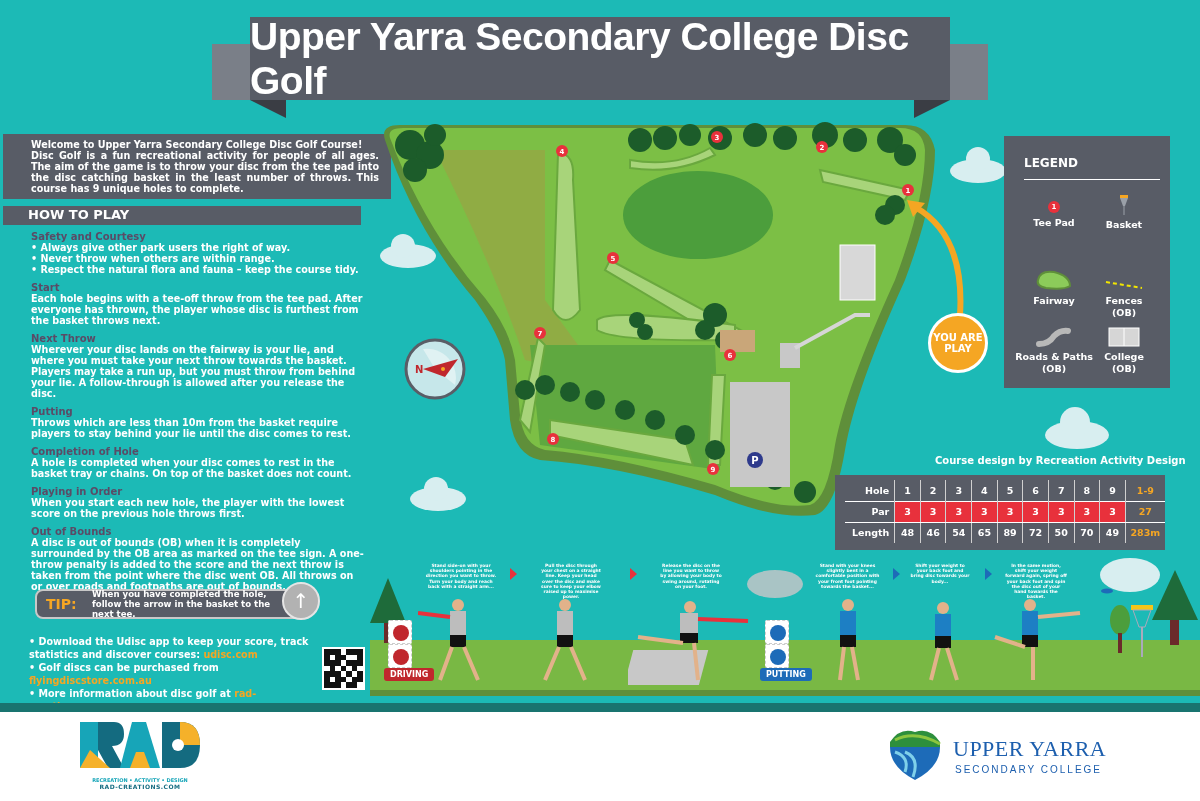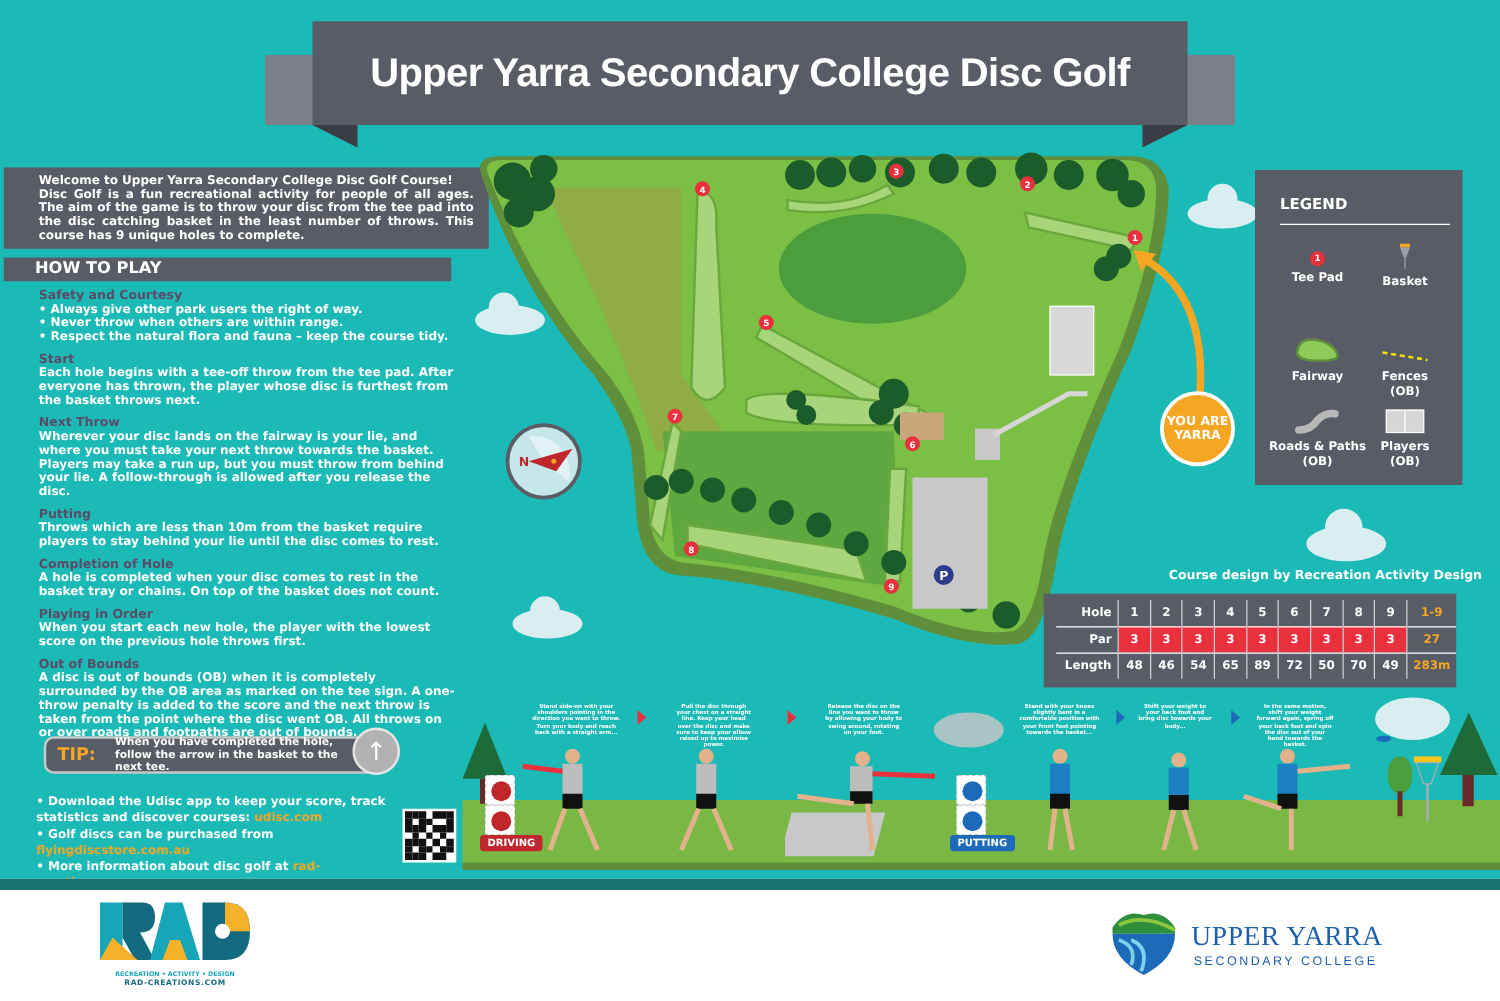--- a/index.html
+++ b/index.html
@@ -6,21 +6,21 @@
   body { width: 1200px; height: 801px; overflow: hidden; background: #ffffff; font-family: "DejaVu Sans", sans-serif; position: relative; }
   .poster { position: absolute; left: 0; top: 0; width: 1200px; height: 703px; background: #1cbab6; overflow: hidden; }
   .bottom-stripe { position: absolute; left: 0; top: 703px; width: 1200px; height: 9px; background: #197470; }
   .footer { position: absolute; left: 0; top: 712px; width: 1200px; height: 89px; background: #ffffff; }
 
   
   .title-back { position: absolute; left: 212px; top: 44px; width: 776px; height: 56px; background: #7a7f88; }
   .title-fold-l { position: absolute; left: 250px; top: 100px; width: 0; height: 0; border-top: 18px solid #3a3d44; border-left: 36px solid transparent; }
   .title-fold-r { position: absolute; left: 914px; top: 100px; width: 0; height: 0; border-top: 18px solid #3a3d44; border-right: 36px solid transparent; }
   .title-main { position: absolute; left: 250px; top: 17px; width: 700px; height: 83px; background: #585c66; display: flex; align-items: center; justify-content: center; }
-  .title-main h1 { color: #fff; font-family: "Liberation Sans", sans-serif; font-weight: bold; font-size: 32px; letter-spacing: -0.5px; }
+  .title-main h1 { color: #fff; font-family: "Liberation Sans", sans-serif; font-weight: bold; font-size: 39px; letter-spacing: -0.5px; }
 
   
   .welcome { position: absolute; left: 3px; top: 134px; width: 388px; height: 65px; background: #585c66; color: #fff; font-size: 9.6px; line-height: 11px; padding: 5px 12px 0 28px; font-weight: bold; text-align: justify; }
   .howto { position: absolute; left: 3px; top: 206px; width: 358px; height: 19px; background: #585c66; color: #fff; font-weight: bold; font-size: 13px; padding: 1px 0 0 25px; }
   .rules { position: absolute; left: 31px; top: 231px; width: 335px; }
   .rule { margin-bottom: 7px; }
   .rule-title { color: #5a4b66; font-size: 10px; font-weight: bold; line-height: 11px; }
   .rule-text { color: #fff; font-size: 9.6px; line-height: 11px; font-weight: bold; }
 
   .tip { position: absolute; left: 35px; top: 589px; width: 270px; height: 30px; background: #585c66; border: 2px solid #c8c8c8; border-radius: 8px; display: flex; align-items: center; }
@@ -295,21 +295,21 @@
     <path d="M20 12 A29 29 0 0 1 52 48 L32 32 Z" fill="#e0f2f3"></path>
     <path d="M20 32 L55 22 L42 40 Z" fill="#c0272d"></path>
     <circle cx="40" cy="32" r="2" fill="#f5a623"></circle>
     <text x="12" y="36" fill="#c0272d" font-size="10" font-weight="bold" font-family="DejaVu Sans, sans-serif">N</text>
   </svg>
 
   <svg style="position:absolute;left:905px;top:195px" width="70" height="125">
     <path d="M55 120 Q60 40 10 12" stroke="#f5a623" stroke-width="6" fill="none"></path>
     <path d="M2 5 L20 8 L8 22 Z" fill="#f5a623"></path>
   </svg>
-  <div class="yah">YOU ARE YARRA</div>
+  <div class="yah">YOU ARE PLAY</div>
 
   <div class="legend">
     <div class="legend-title">LEGEND</div>
     <div class="legend-rule"></div>
 
     <div class="legend-item" style="left:5px;top:65px">
       <div style="width:12px;height:12px;border-radius:50%;background:#e8313c;margin:0 auto 4px;font-size:7px;line-height:12px">1</div>
       <div>Tee Pad</div>
     </div>
     <div class="legend-item" style="left:75px;top:58px">
@@ -338,21 +338,21 @@
           <path d="M5 18 Q15 18 20 10 Q26 4 34 5" stroke="#b8b8b8" stroke-width="6" stroke-linecap="round" fill="none"></path>
         </svg>
       <div>Roads &amp; Paths
 (OB)</div>
     </div>
     <div class="legend-item" style="left:75px;top:178px;white-space:pre-line">
       <svg width="32" height="22">
           <rect x="1" y="2" width="30" height="18" fill="#d6d6d6" stroke="#fff"></rect>
           <line x1="16" y1="2" x2="16" y2="20" stroke="#fff"></line>
         </svg>
-      <div>Players
+      <div>College
 (OB)</div>
     </div>
   </div>
 
   <div class="credit">Course design by Recreation Activity Design</div>
   <div class="score">
     <table>
       <tbody>
           <tr>
         <td class="lbl">Hole</td>

